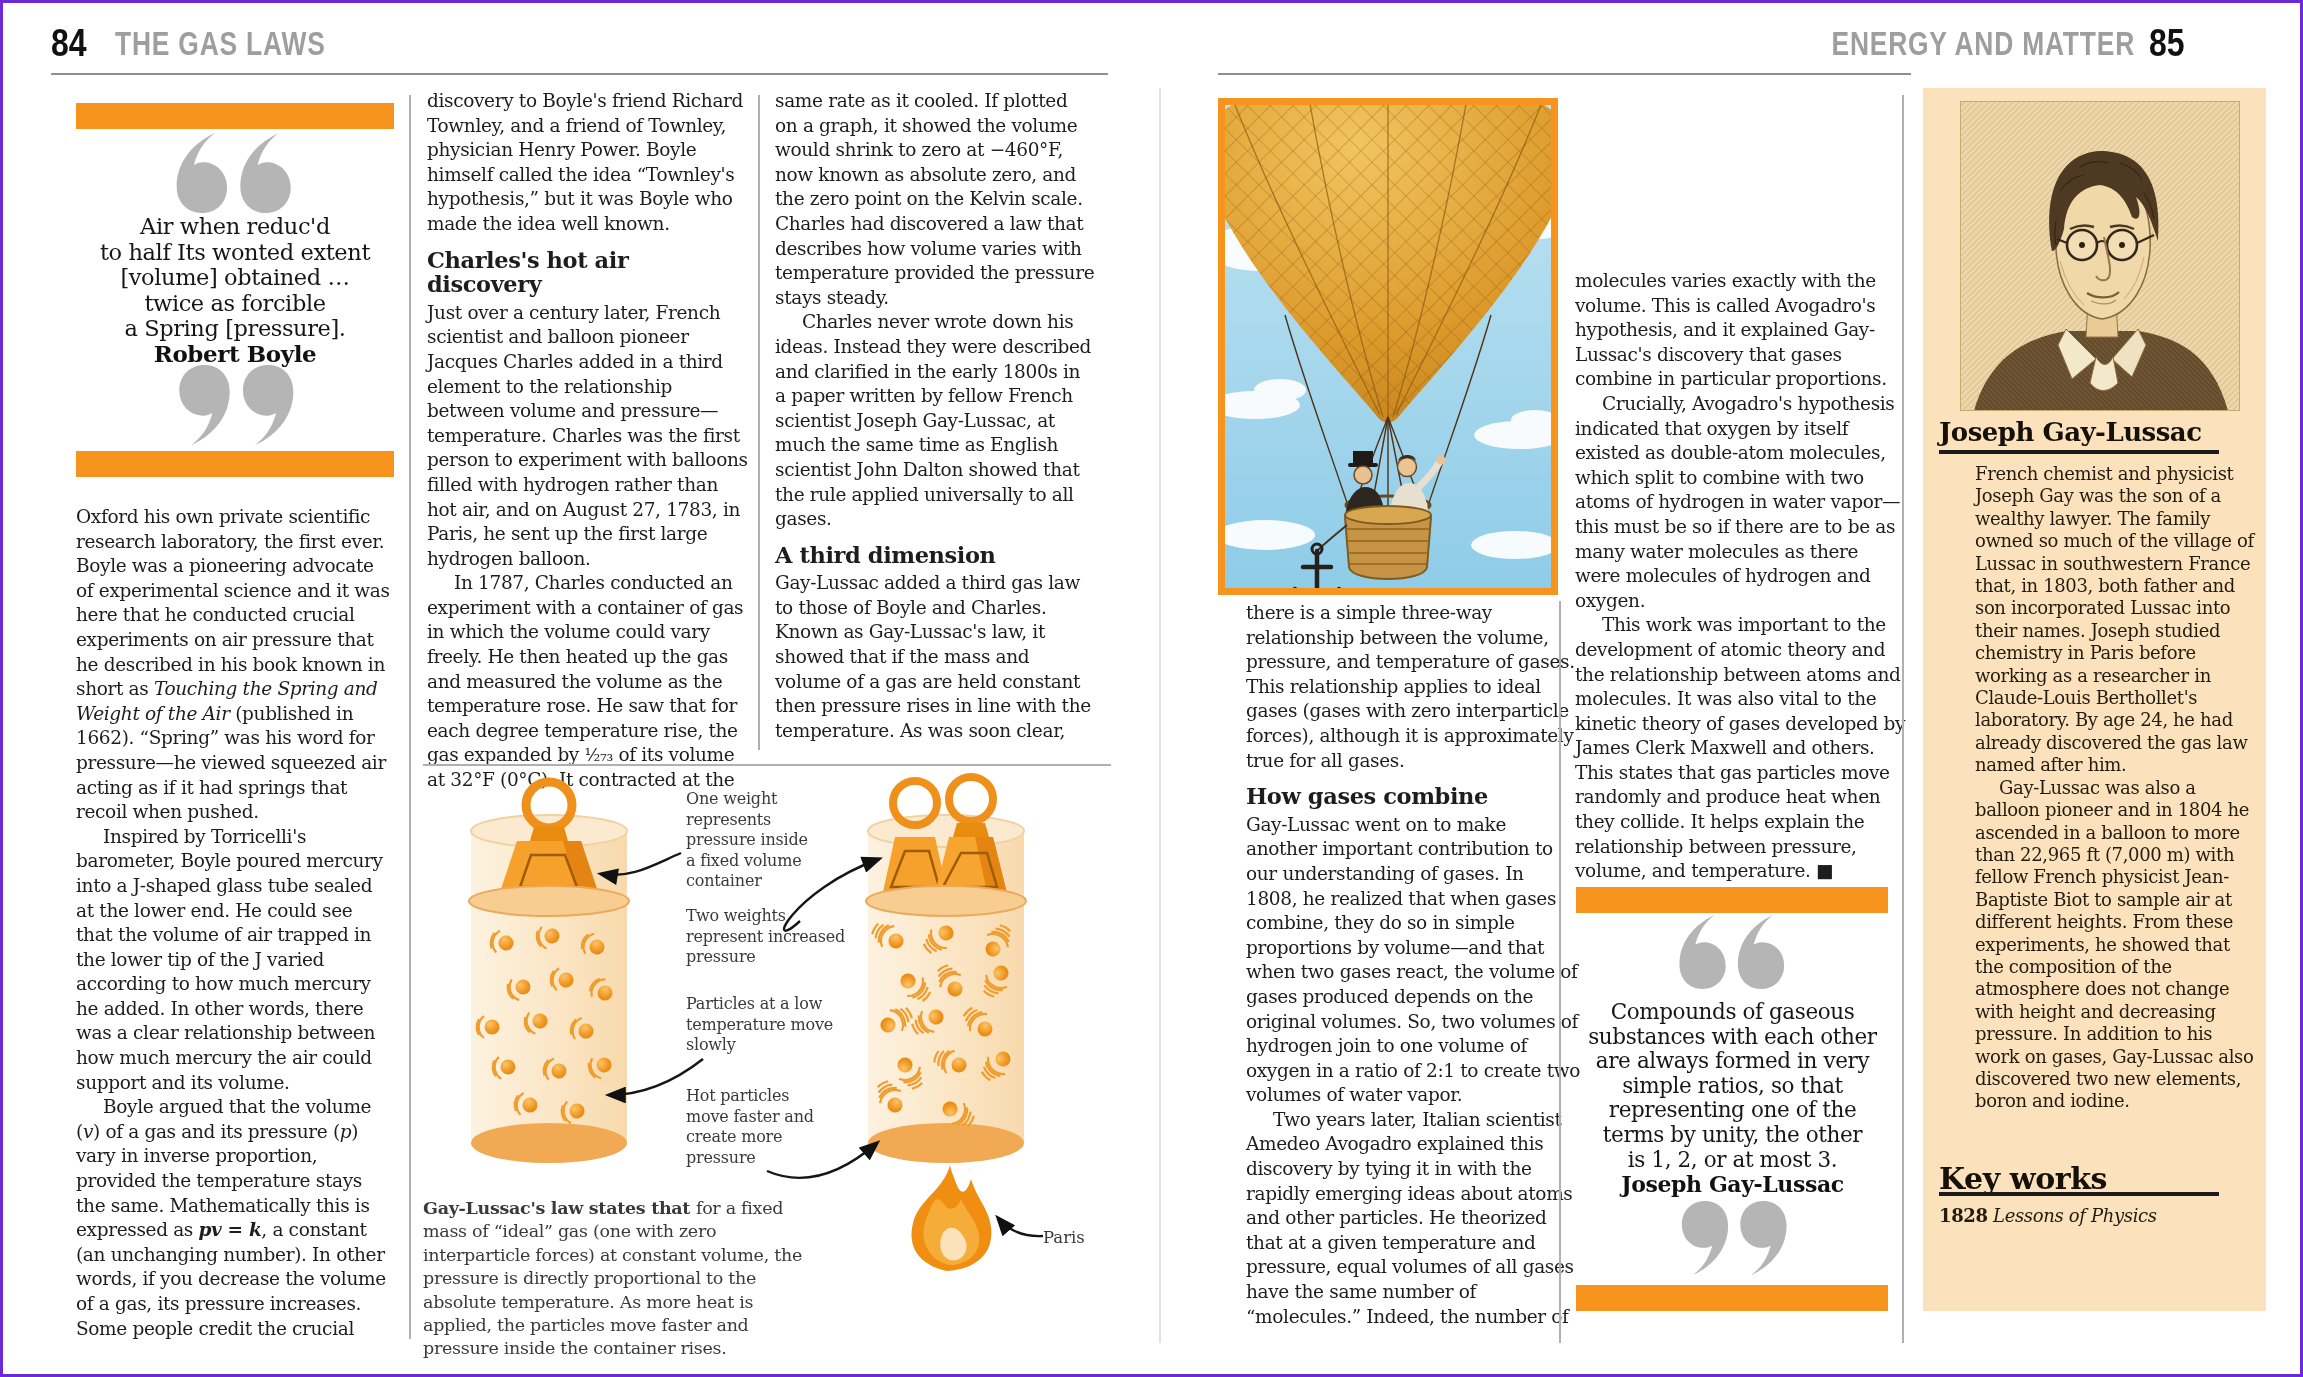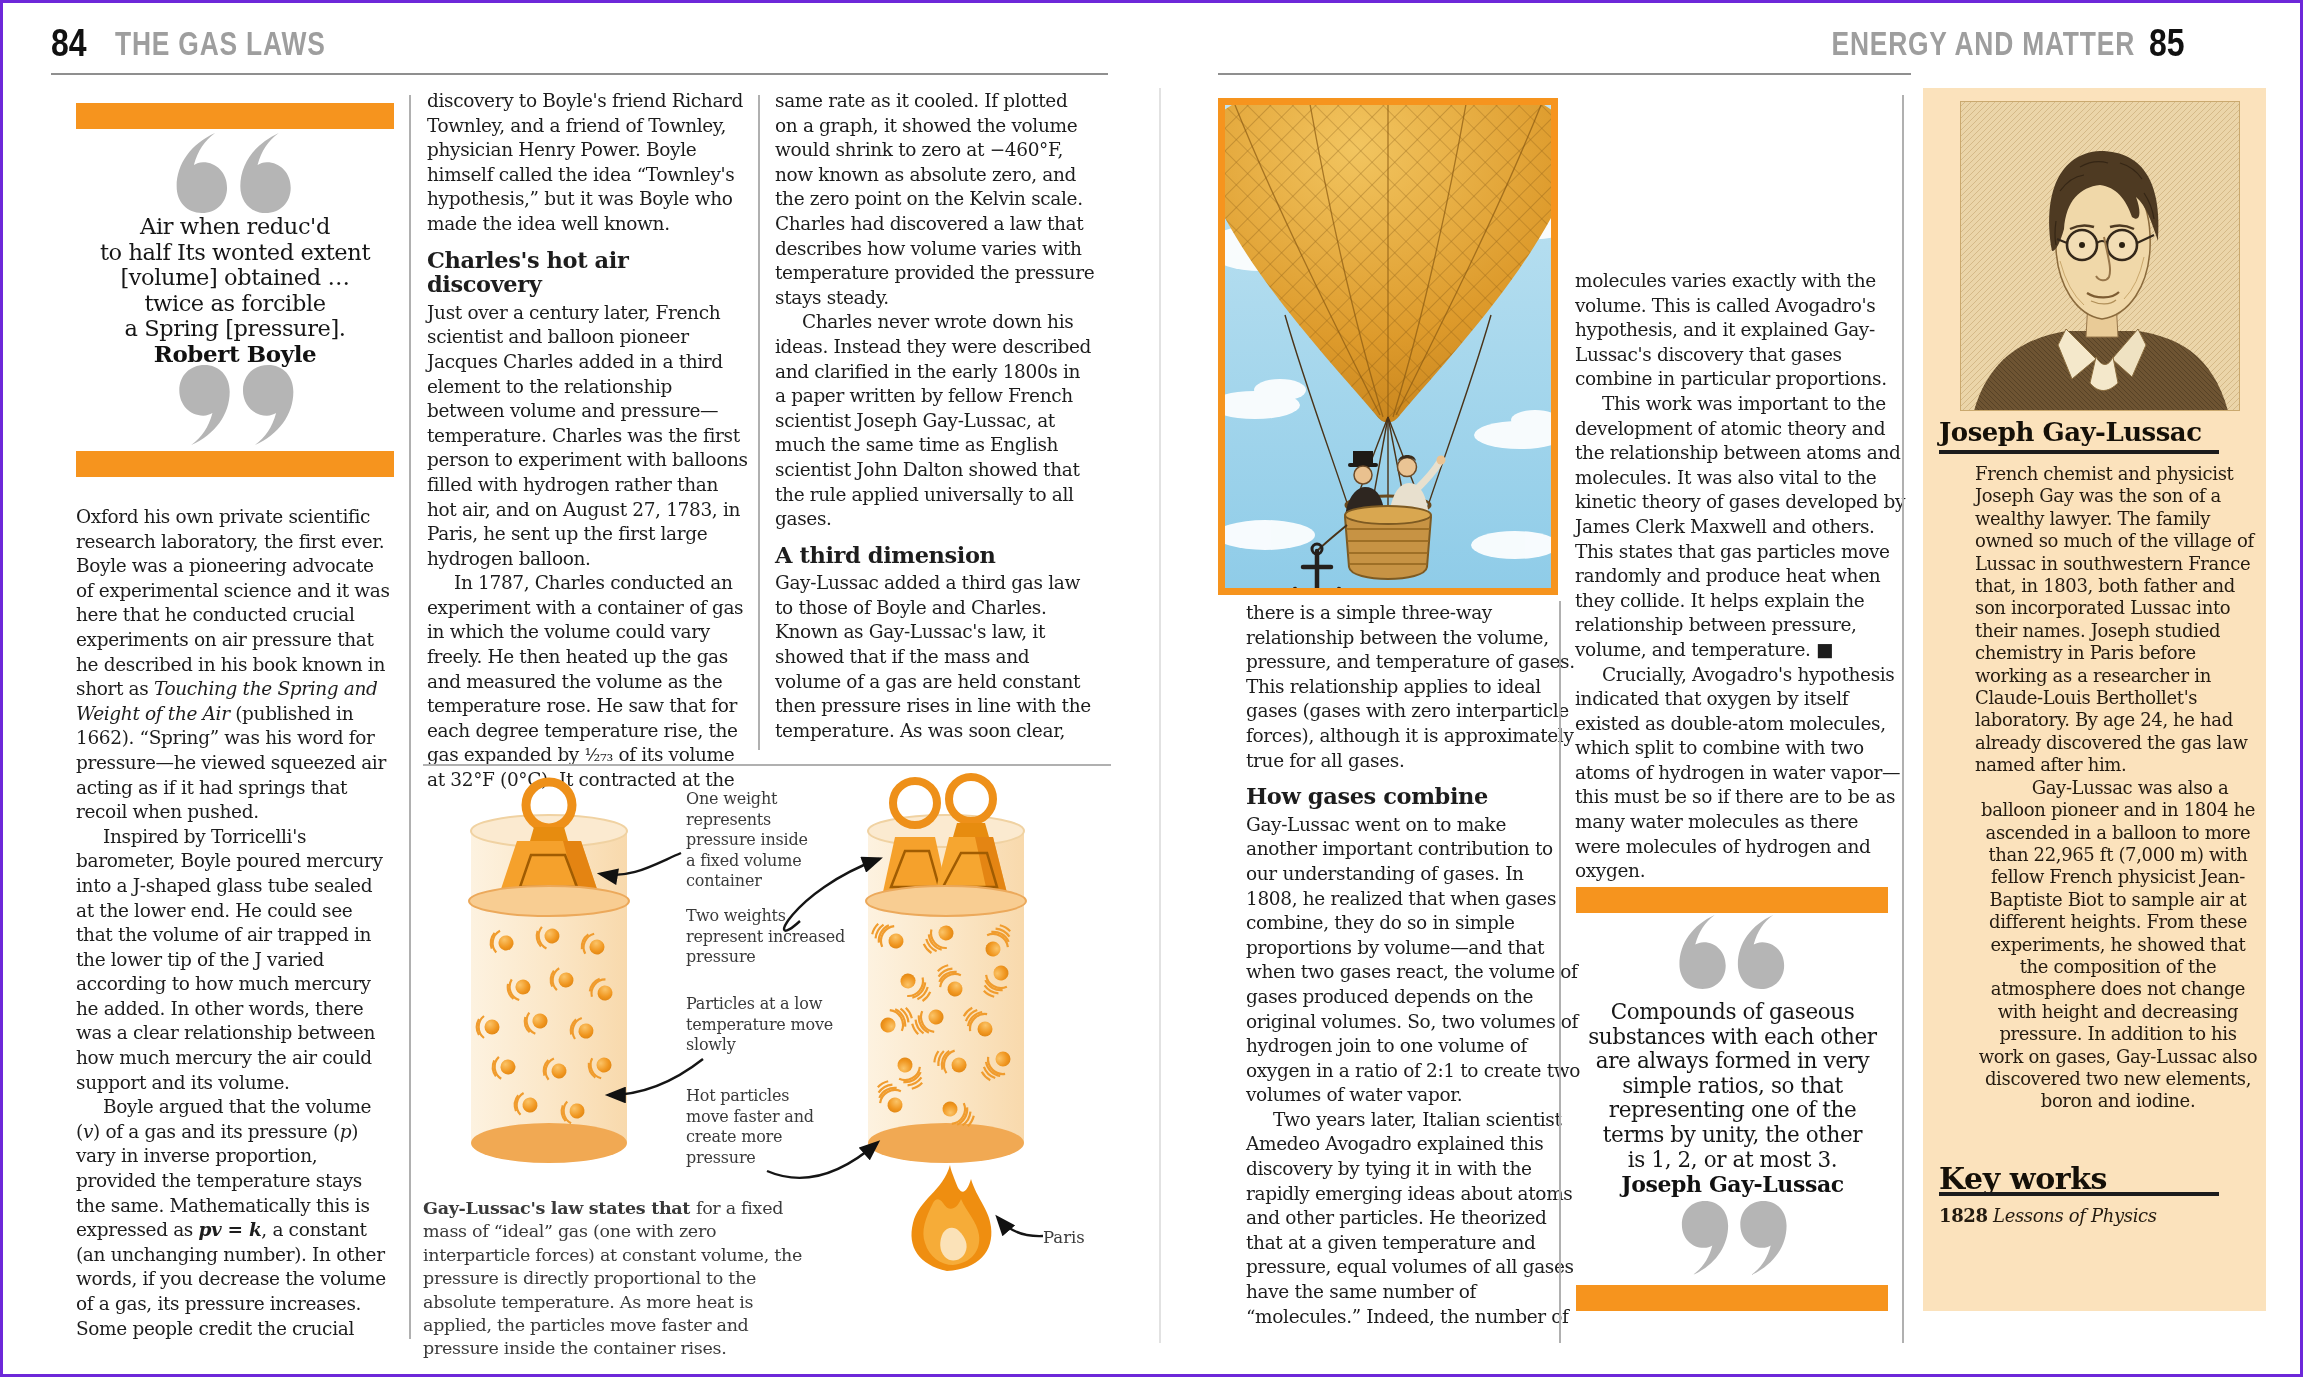--- a/index.html
+++ b/index.html
@@ -35,21 +35,21 @@
   .dcaption{font-size:17.5px;line-height:23.4px;letter-spacing:-0.3px;color:var(--caption-text);}
   .heatlbl{font-size:16.5px;color:var(--caption-text);}
   
   .photocap{font-size:17px;line-height:24.3px;letter-spacing:-0.25px;color:var(--caption-text);}
   
   .sidebar{background:var(--sidebar-bg);}
   .bio-title{font-weight:bold;font-size:26px;letter-spacing:-0.5px;color:#151008;}
   .bio-rule{height:4px;background:#1C1C1C;}
   .bio{font-size:18px;line-height:22.4px;letter-spacing:-0.35px;color:var(--bio-text);}
   .bio p{margin:0;}
-  .bio p.ind{text-indent:24px;text-align:center;}
+  .bio p.ind{text-indent:24px;}
   .kw-title{font-weight:bold;font-size:30px;letter-spacing:-0.4px;color:#151008;}
   .works{font-size:18px;line-height:22.4px;letter-spacing:-0.35px;color:var(--bio-text);}
   .works p{margin:0;}
   .figure-frame{border:7px solid var(--accent);box-sizing:border-box;background:#BFE3F2;}
   .gutter{width:2px;background:#E2E2E2;}
 </style>
 </head>
 <body>
 
 <div id="spread">
@@ -320,22 +320,22 @@
     <p>there is a simple three-way relationship between the volume, pressure, and temperature of gases. This relationship applies to ideal gases (gases with zero interparticle forces), although it is approximately true for all gases.</p>
     <div class="subhead">How gases combine</div>
     <p>Gay-Lussac went on to make another important contribution to our understanding of gases. In 1808, he realized that when gases combine, they do so in simple proportions by volume—and that when two gases react, the volume of gases produced depends on the original volumes. So, two volumes of hydrogen join to one volume of oxygen in a ratio of 2:1 to create two volumes of water vapor.</p>
     <p class="ind">Two years later, Italian scientist Amedeo Avogadro explained this discovery by tying it in with the rapidly emerging ideas about atoms and other particles. He theorized that at a given temperature and pressure, equal volumes of all gases have the same number of “molecules.” Indeed, the number of</p>
   </div>
 
   <div class="abs vrule" style="left:1556px;top:598px;height:742px;"></div>
 
   <div class="abs body" style="left:1572px;top:266px;width:332px;">
     <p>molecules varies exactly with the volume. This is called Avogadro's hypothesis, and it explained Gay-Lussac's discovery that gases combine in particular proportions.</p>
+    <p class="ind">Crucially, Avogadro's hypothesis indicated that oxygen by itself existed as double-atom molecules, which split to combine with two atoms of hydrogen in water vapor—this must be so if there are to be as many water molecules as there were molecules of hydrogen and oxygen.</p>
     <p class="ind">This work was important to the development of atomic theory and the relationship between atoms and molecules. It was also vital to the kinetic theory of gases developed by James Clerk Maxwell and others. This states that gas particles move randomly and produce heat when they collide. It helps explain the relationship between pressure, volume, and temperature. ■</p>
-    <p class="ind">Crucially, Avogadro's hypothesis indicated that oxygen by itself existed as double-atom molecules, which split to combine with two atoms of hydrogen in water vapor—this must be so if there are to be as many water molecules as there were molecules of hydrogen and oxygen.</p>
   </div>
 
   <div class="abs obar" style="left:1573px;top:884px;width:312px;"></div>
   <div class="abs qmark" style="left:1572px;top:912px;width:315px;">
     <svg width="112" height="74" viewBox="0 0 92 60" fill="#B5B5B5" preserveAspectRatio="none">
       <path d="M31,0 C13,8 2,23 2,40 C2,52 10,60 21,60 C32,60 40,52 40,41 C40,30 32,22 22,22 C19,22 17,23 15,24 C18,13 23,6 31,0 Z"></path>
       <path transform="translate(48,0)" d="M31,0 C13,8 2,23 2,40 C2,52 10,60 21,60 C32,60 40,52 40,41 C40,30 32,22 22,22 C19,22 17,23 15,24 C18,13 23,6 31,0 Z"></path>
     </svg>
   </div>
   <div class="abs qtext" style="left:1572px;top:997px;width:315px;font-size:21.5px;line-height:24.6px;">Compounds of gaseous

